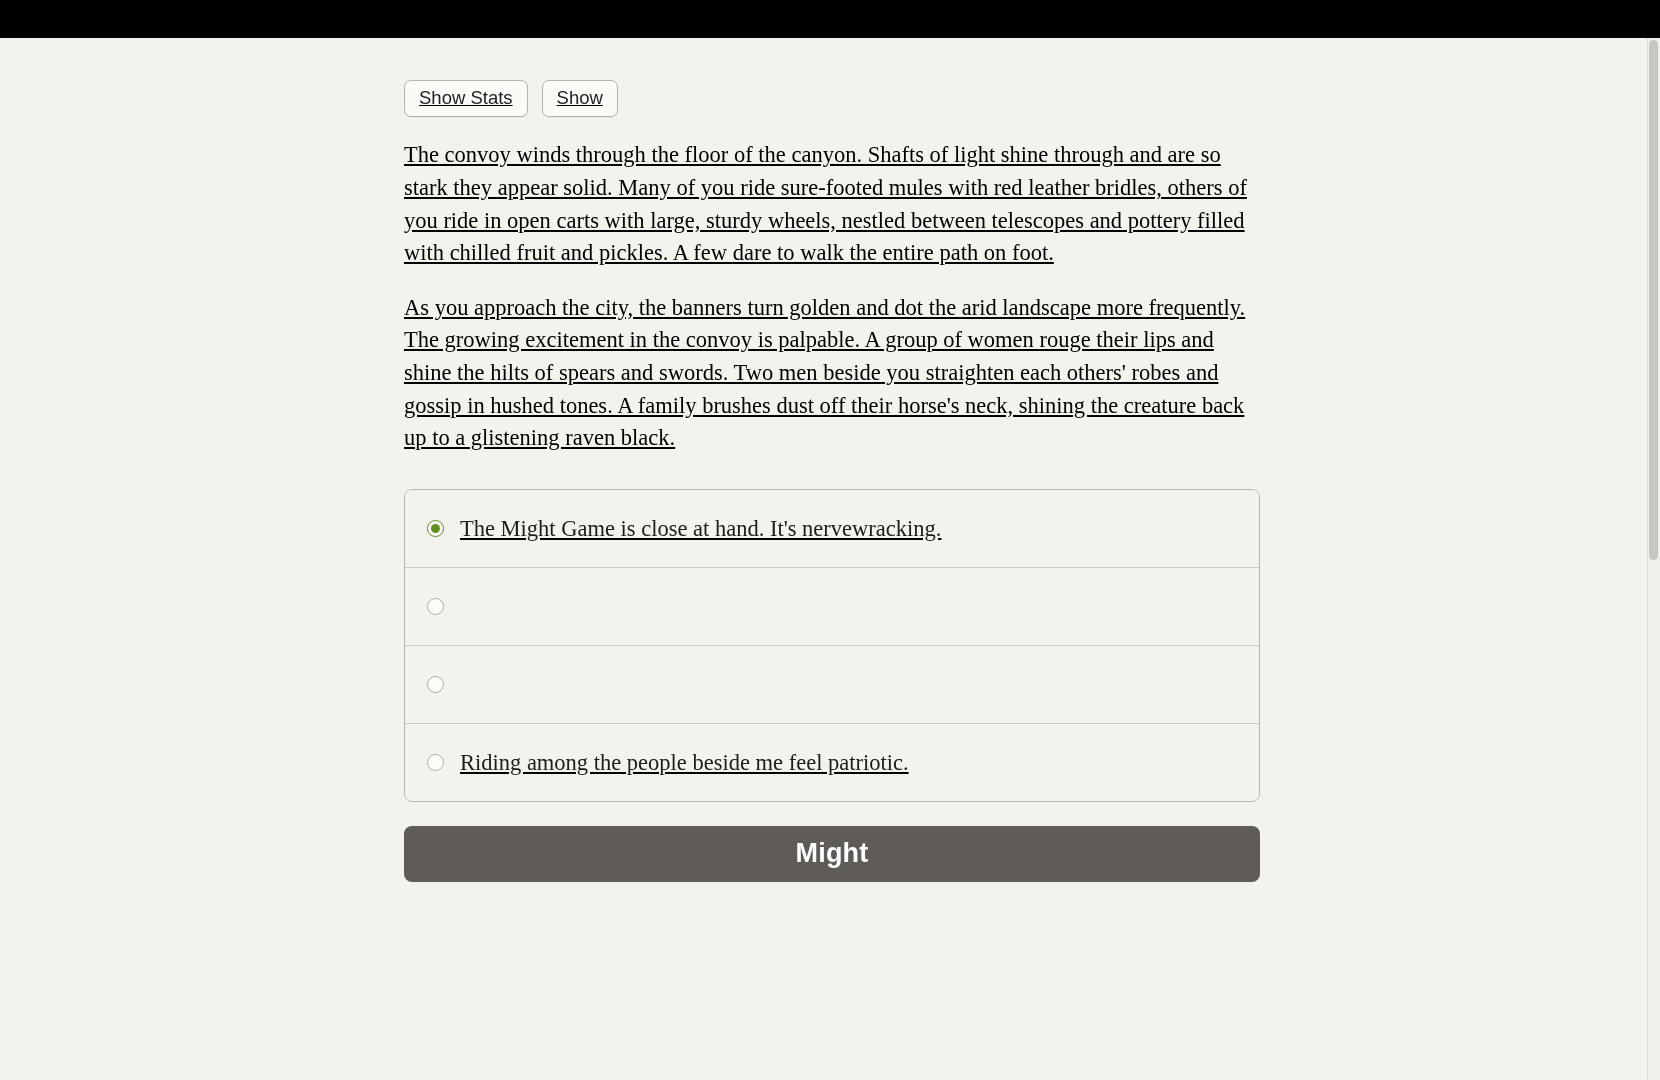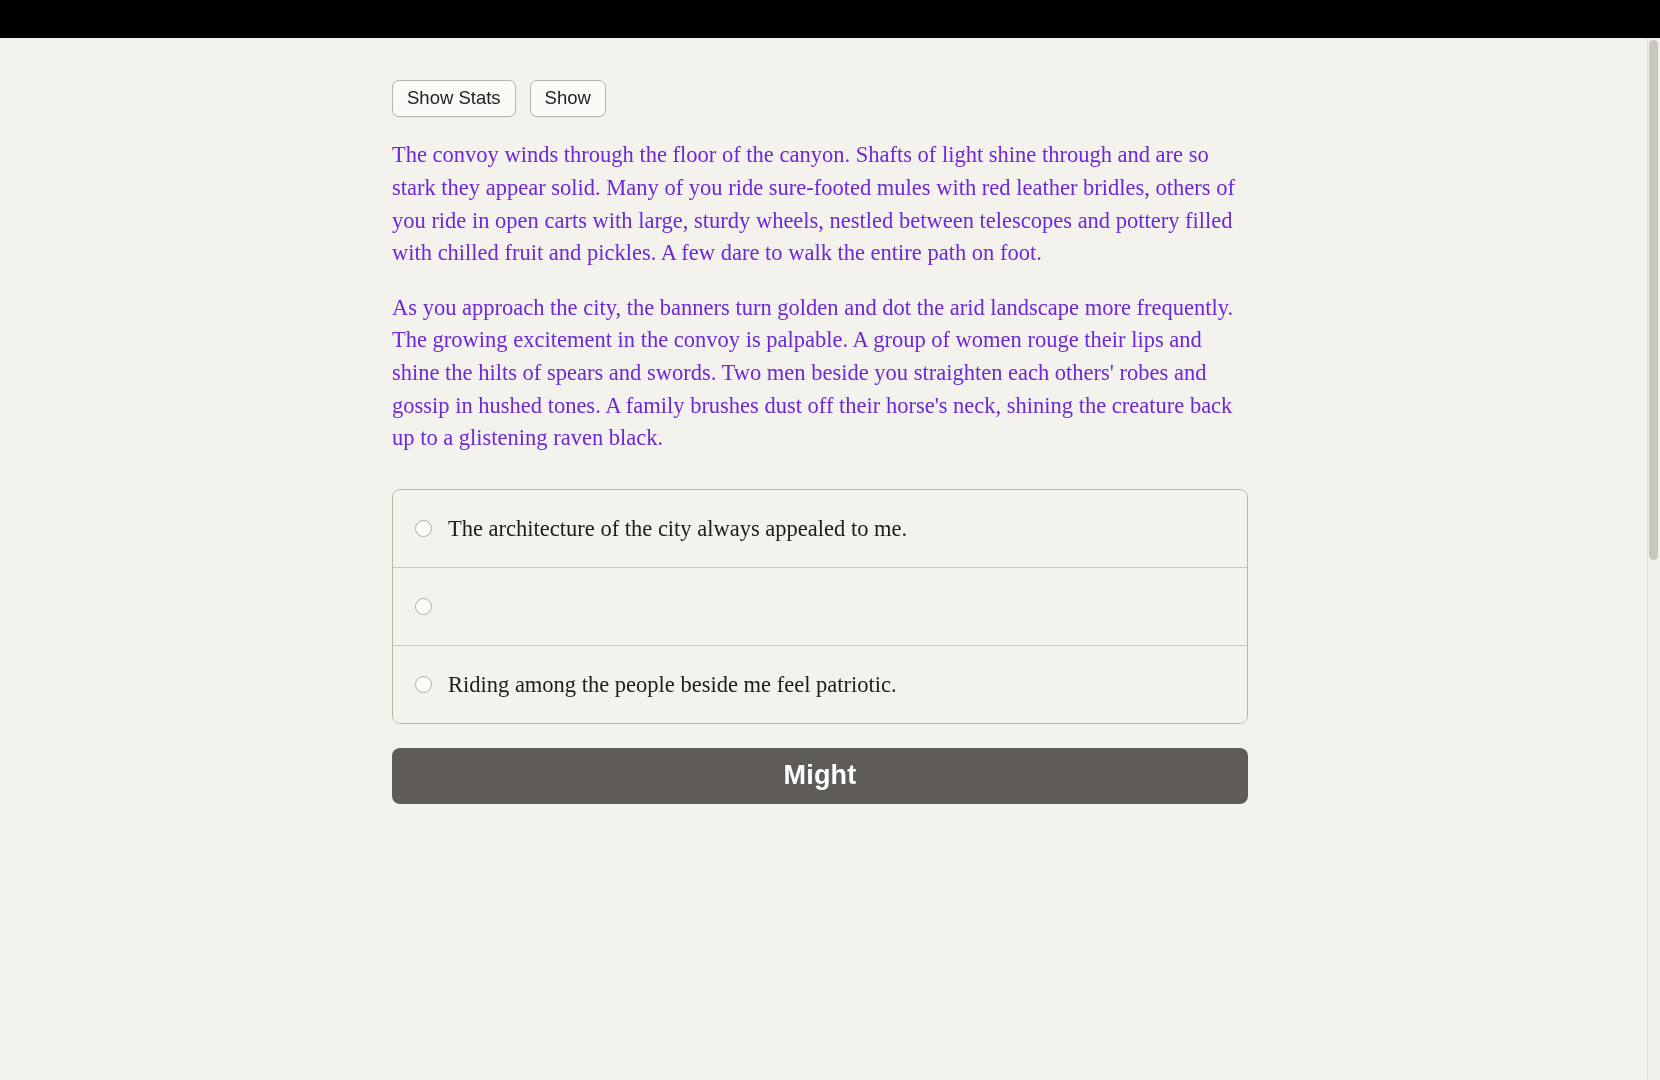--- a/index.html
+++ b/index.html
@@ -48,23 +48,24 @@
     position: absolute;
     top: 2px;
     left: 1px;
     width: 9px;
     height: 520px;
     background: #c9c6bf;
     border-radius: 5px;
   }
   #content {
     position: absolute;
-    left: 392px;
+    left: 404px;
     top: 42px;
     width: 856px;
+    text-decoration: underline;
   }
   .btn-row {
     display: flex;
     gap: 14px;
     align-items: center;
     margin-bottom: 22px;
   }
   .small-btn {
     font-family: "Liberation Sans", sans-serif;
     font-size: 18.5px;
@@ -74,21 +75,21 @@
     border-radius: 7px;
     padding: 7px 14px 8px 14px;
     line-height: 1.1;
     cursor: pointer;
     box-shadow: 0 1px 0 rgba(0,0,0,0.04);
   }
   p.story {
     font-family: "Liberation Serif", serif;
     font-size: 22.5px;
     line-height: 32.6px;
-    color: #6d28d9;
+    color: #000000;
     margin: 0 0 22px 0;
     max-width: 856px;
   }
   p.story:last-of-type {
     margin-bottom: 0;
   }
   #choices {
     margin-top: 34px;
     border: 1px solid #b9b6ae;
     border-radius: 8px;
@@ -164,22 +165,25 @@
       <div class="btn-row">
         <button class="small-btn">Show Stats</button>
         <button class="small-btn">Show</button>
       </div>
 
       <p class="story">The convoy winds through the floor of the canyon. Shafts of light shine through and are so stark they appear solid. Many of you ride sure-footed mules with red leather bridles, others of you ride in open carts with large, sturdy wheels, nestled between telescopes and pottery filled with chilled fruit and pickles. A few dare to walk the entire path on foot.</p>
       <p class="story">As you approach the city, the banners turn golden and dot the arid landscape more frequently. The growing excitement in the convoy is palpable. A group of women rouge their lips and shine the hilts of spears and swords. Two men beside you straighten each others' robes and gossip in hushed tones. A family brushes dust off their horse's neck, shining the creature back up to a glistening raven black.</p>
 
       <div id="choices">
         <div class="choice">
+          <span class="radio selected"></span>
+          <span class="choice-label">The Might Game is close at hand. It's nervewracking.</span>
+        </div>
+        <div class="choice">
           <span class="radio"></span>
-          <span class="choice-label">The architecture of the city always appealed to me.</span>
         </div>
         <div class="choice">
           <span class="radio"></span>
         </div>
         <div class="choice">
           <span class="radio"></span>
           <span class="choice-label">Riding among the people beside me feel patriotic.</span>
         </div>
       </div>
 

